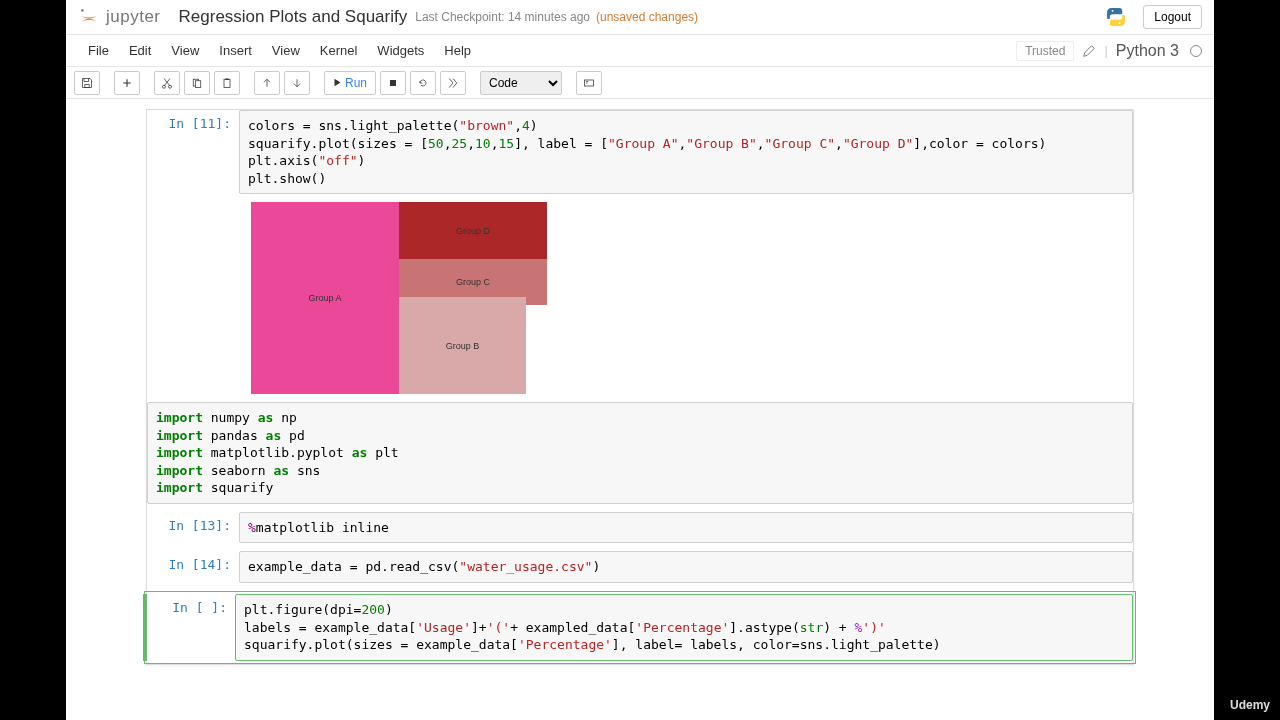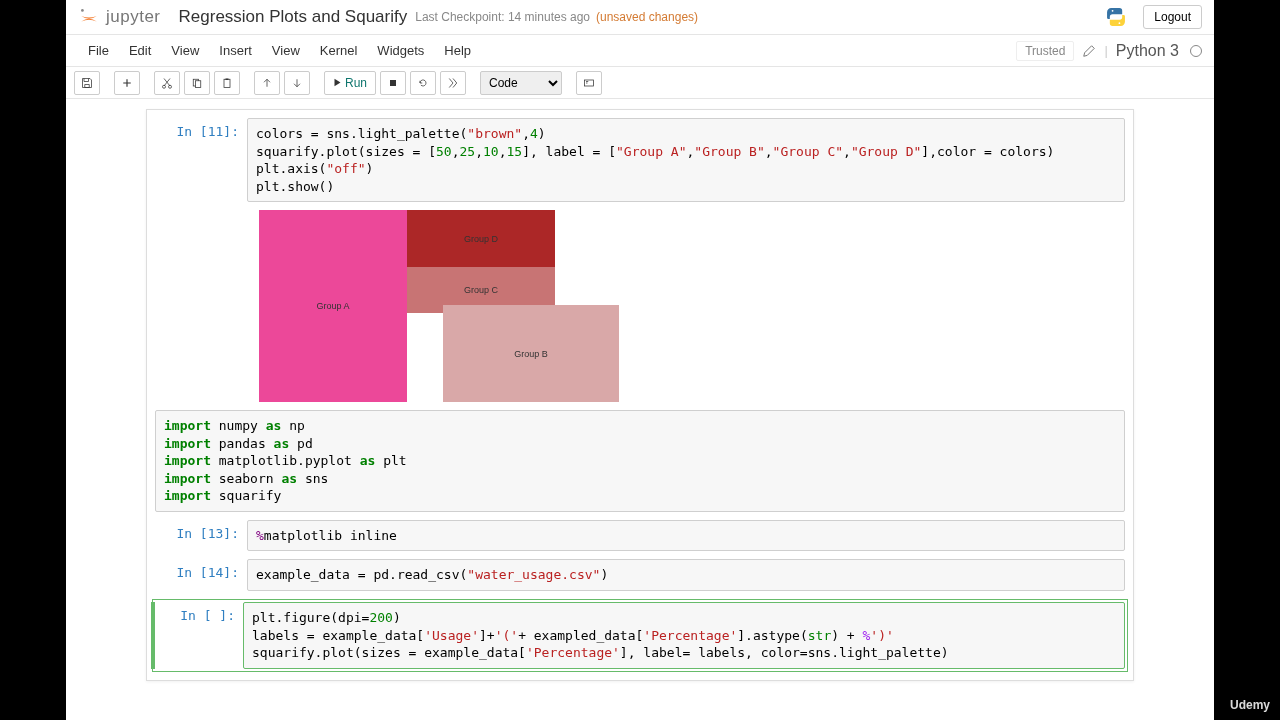--- a/index.html
+++ b/index.html
@@ -17,46 +17,46 @@
 .pylogo { width: 22px; height: 22px; }
 .logout-btn { border: 1px solid #ccc; border-radius: 3px; padding: 4px 10px; background: #fff; font-size: 12px; cursor: pointer; }
 .menubar { height: 32px; border-bottom: 1px solid #e5e5e5; display: flex; align-items: center; padding: 0 12px; font-size: 13px; }
 .menu-item { padding: 4px 10px; cursor: pointer; color: #333; }
 .menu-right { margin-left: auto; display: flex; align-items: center; gap: 8px; }
 .trusted { font-size: 12px; color: #888; padding: 2px 8px; border: 1px solid #eee; border-radius: 2px; }
 .pencil { width: 14px; height: 14px; color: #666; }
 .kernel-label { font-size: 16px; color: #555; }
 .kernel-dot { width: 12px; height: 12px; border: 1px solid #888; border-radius: 50%; display: inline-block; margin-left: 3px; }
 .toolbar { height: 32px; border-bottom: 1px solid #e5e5e5; display: flex; align-items: center; padding: 0 8px; gap: 4px; }
-.tbtn { border: 1px solid #ccc; background: #fff; border-radius: 2px; min-width: 26px; height: 24px; display: flex; align-items: center; justify-content: center; cursor: pointer; font-size: 12px; color: #0f766e; }
+.tbtn { border: 1px solid #ccc; background: #fff; border-radius: 2px; min-width: 26px; height: 24px; display: flex; align-items: center; justify-content: center; cursor: pointer; font-size: 12px; color: #3b82f6; }
 .tbtn svg { width: 12px; height: 12px; }
 .tsel { border: 1px solid #ccc; border-radius: 2px; height: 24px; font-size: 12px; padding: 0 4px; min-width: 82px; }
 .tgap { width: 6px; }
 .notebook { padding: 10px 12px; background: #fff; }
 .cell { display: flex; margin-bottom: 8px; }
 .prompt { width: 92px; flex-shrink: 0; text-align: right; padding: 6px 8px 0 0; font-family: monospace; font-size: 13px; color: #307fc1; }
 .input-area { flex: 1; border: 1px solid #cfcfcf; border-radius: 2px; padding: 6px 8px; background: #f7f7f7; }
 .code { font-family: monospace; font-size: 13px; color: #000; white-space: pre; line-height: 1.35; }
 .output { display: flex; margin-bottom: 8px; }
 .out-prompt { width: 92px; flex-shrink: 0; }
 .treemap { position: relative; width: 296px; height: 192px; margin-left: 12px; }
 .tm-a { position: absolute; left: 0; top: 0; width: 148px; height: 192px; background: #ec4899; display: flex; align-items: center; justify-content: center; font-size: 9px; color: #333; }
 .tm-d { position: absolute; left: 148px; top: 0; width: 148px; height: 57px; background: #ac2727; display: flex; align-items: center; justify-content: center; font-size: 9px; color: #333; }
 .tm-c { position: absolute; left: 148px; top: 57px; width: 148px; height: 46px; background: #c87474; display: flex; align-items: center; justify-content: center; font-size: 9px; color: #333; }
-.tm-b { position: absolute; left: 148px; top: 95px; width: 176px; height: 97px; background: #d9a8a8; display: flex; align-items: center; justify-content: center; font-size: 9px; color: #333; margin-left: 36px; }
+.tm-b { position: absolute; left: 148px; top: 95px; width: 127px; height: 97px; background: #d9a8a8; display: flex; align-items: center; justify-content: center; font-size: 9px; color: #333; }
 .active-cell .input-area { border: 1px solid #66bb6a; }
 .active-cell .prompt { border-left: 4px solid #66bb6a; margin-left: -4px; padding-left: 4px; }
 .active-wrap { border: 1px solid #66bb6a; padding: 2px; margin: 0 -3px; }
 .kw { color: #008000; font-weight: bold; }
 .str { color: #ba2121; }
 .num { color: #008000; }
 .mag { color: #800080; }
 .op { color: #a020f0; }
 .udemy { position: absolute; right: 10px; bottom: 8px; color: #fff; font-size: 12px; font-weight: bold; opacity: 0.85; }
-.shadow-box { background: #fff; margin: 0 auto; max-width: 988px; border: 1px solid #ddd; box-shadow: 0 1px 3px rgba(0,0,0,.06); padding: 8px; }
+.shadow-box { background: #fff; margin: 0 auto; max-width: 988px; border: 1px solid #ddd; box-shadow: 0 1px 3px rgba(0,0,0,.06); padding: 0; }
 </style>
 </head>
 <body>
 
 <div class="outer">
 <div class="app">
 
 <div class="header">
   <div class="jlogo">
     <svg class="jlogo-icon" viewBox="0 0 40 40">

